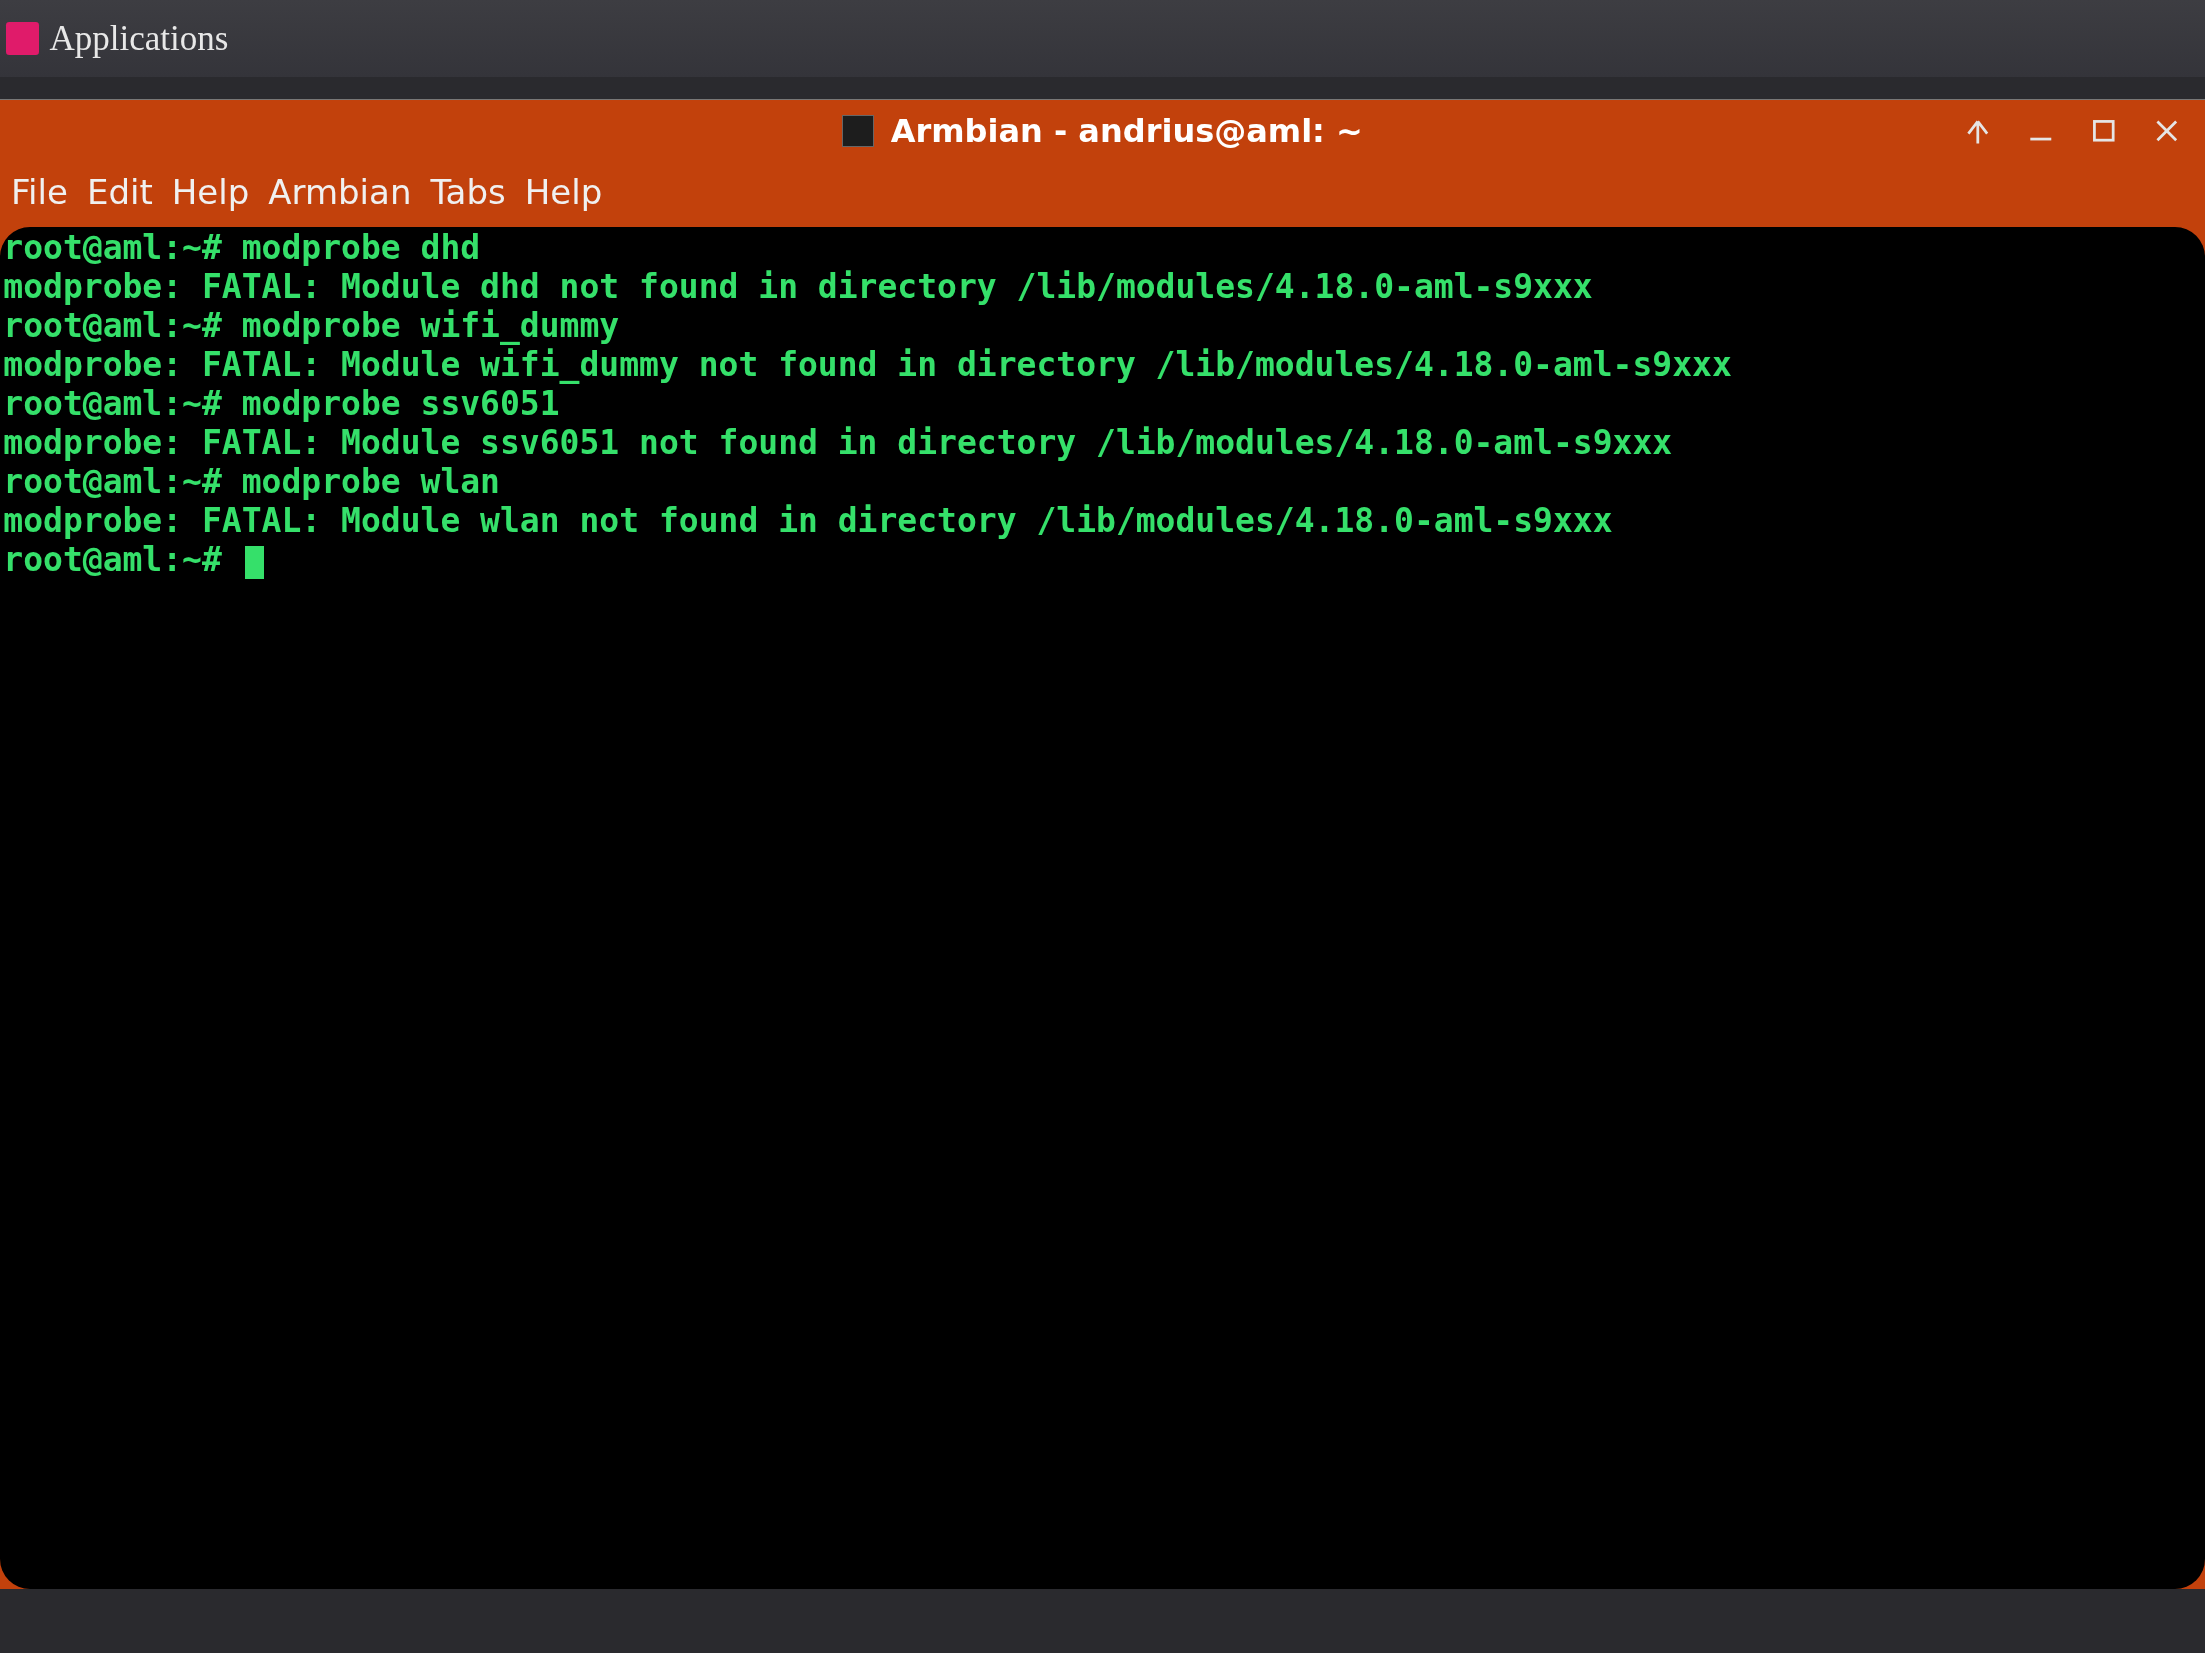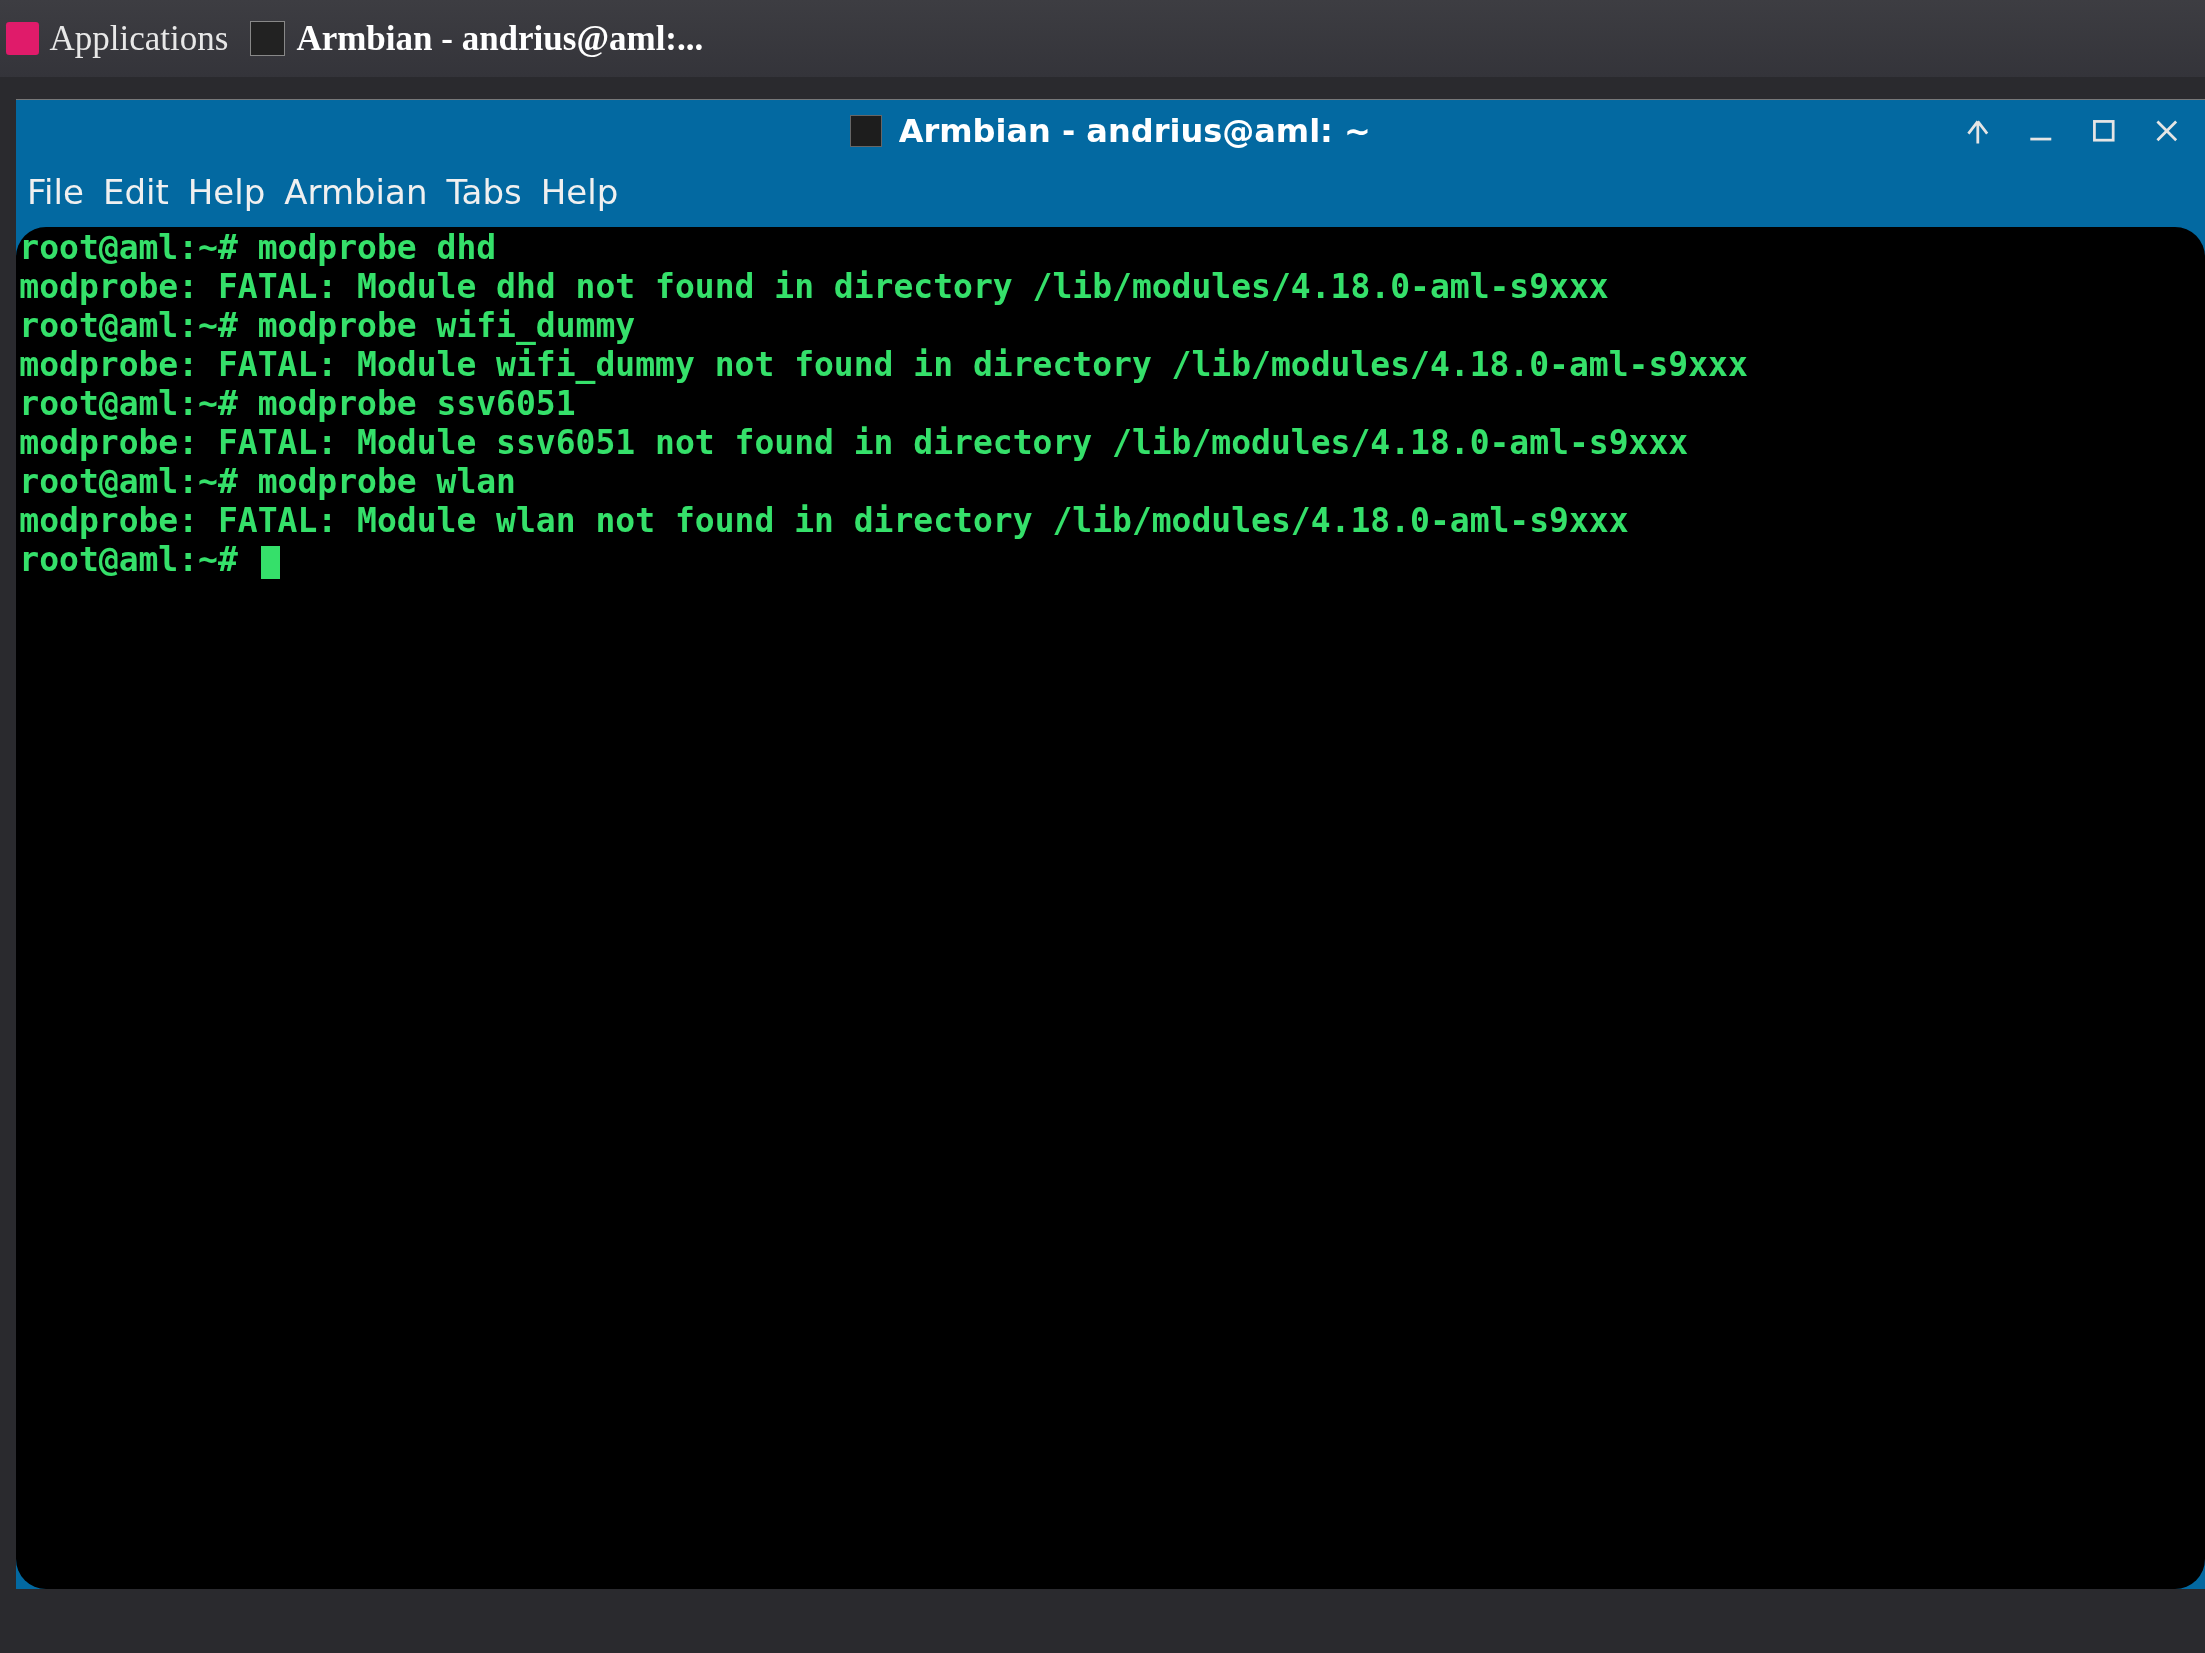--- a/index.html
+++ b/index.html
@@ -3,21 +3,21 @@
 <meta charset="utf-8">
 <style>
   html,body{margin:0;padding:0;width:2205px;height:1654px;background:#2a2a2e;font-family:"DejaVu Sans","Liberation Sans",sans-serif;overflow:hidden;}
   
   .panel{position:absolute;left:0;top:0;right:0;height:77px;background:linear-gradient(#3d3d42,#34343a);display:flex;align-items:center;padding-left:5.5px;gap:22px;color:#e8e8e8;font-size:35px;font-family:Liberation Serif, serif;}
   .panel .app-launcher{display:flex;align-items:center;gap:11px;}
   .panel .app-launcher .logo{width:33px;height:33px;background:#e01b6a;border-radius:3.3px;}
   .panel .task{display:flex;align-items:center;gap:11px;color:#fff;font-weight:600;}
   .panel .task .ticon{width:33px;height:33px;background:#222;border:1.1px solid #888;display:inline-block;}
   
-  .window{position:absolute;left:16px;top:99px;right:0;height:1489px;background:#0369a1;border-top:1.7px solid #777;}
+  .window{position:absolute;left:0;top:99px;right:0;height:1489px;background:#c2410c;border-top:1.7px solid #777;}
   .titlebar{height:61px;display:flex;align-items:center;justify-content:center;position:relative;color:#fff;font-size:32px;font-weight:700;}
   .titlecaption{display:flex;align-items:center;gap:16.5px;}
   .titlecaption .wicon{width:30px;height:30px;background:#1d1d1d;border:1.1px solid #666;display:inline-block;}
   .winbtns{position:absolute;right:22px;top:0;height:100%;display:flex;align-items:center;gap:30px;color:#eee;font-size:33px;}
   .winbtns span{display:inline-flex;width:33px;height:33px;align-items:center;justify-content:center;}
   .winbtns svg{width:27.6px;height:27.6px;stroke:#e5e5e5;stroke-width:5;fill:none;}
   
   .menubar{height:61px;display:flex;align-items:center;gap:19px;padding-left:11px;color:#f0f0f0;font-size:34px;}
   .menubar span{cursor:default;}
   
@@ -25,24 +25,20 @@
   .term{font-family:"DejaVu Sans Mono","Liberation Mono",monospace;color:#35e06a;font-size:33px;line-height:1.18;white-space:pre-wrap;word-break:break-all;padding:2.2px 3.3px;font-weight:600;}
   .cursor{display:inline-block;width:19px;height:33px;background:#35e06a;vertical-align:text-bottom;margin-left:3.3px;}
 </style>
 </head>
 <body>
 
 <div class="panel">
   <div class="app-launcher">
     <span class="logo"></span>
     <span>Applications</span>
-  </div>
-  <div class="task">
-    <span class="ticon"></span>
-    <span>Armbian - andrius@aml:...</span>
   </div>
 </div>
 
 <div class="window">
   <div class="titlebar">
     <div class="titlecaption">
       <span class="wicon"></span>
       <span>Armbian - andrius@aml: ~</span>
     </div>
     <div class="winbtns">

